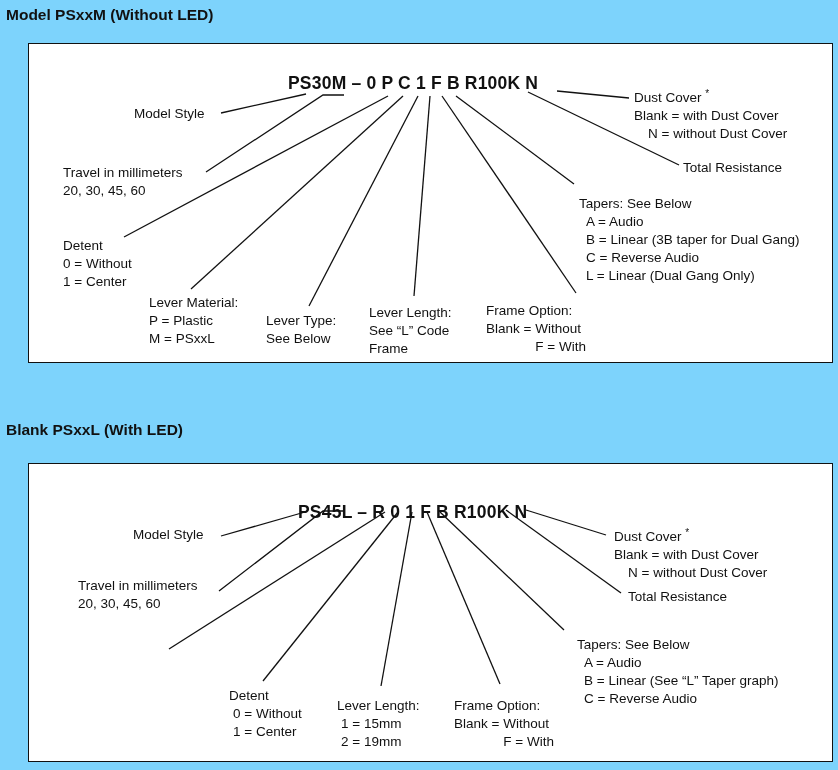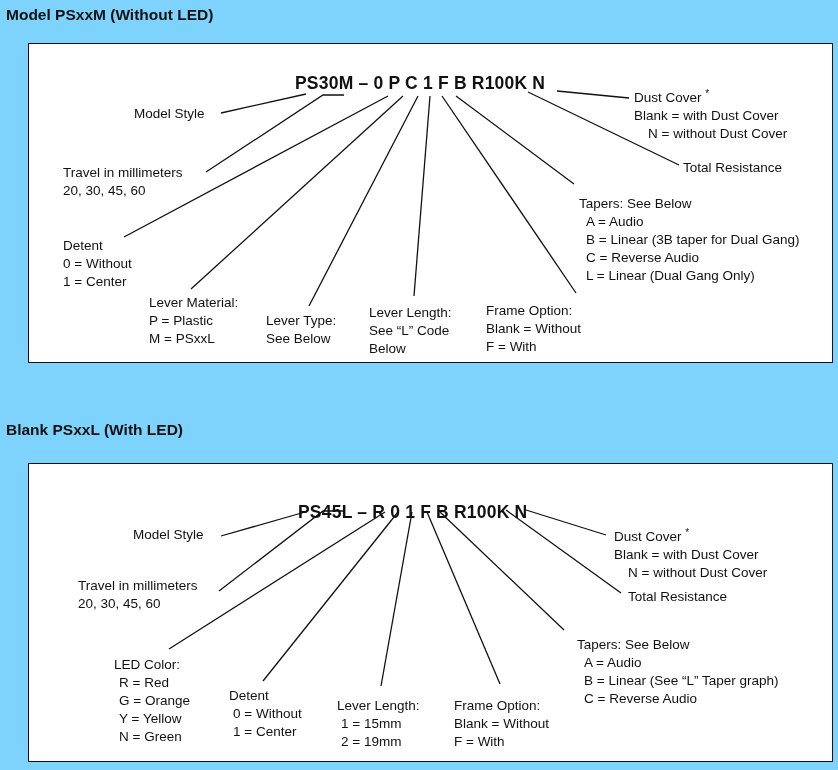--- a/index.html
+++ b/index.html
@@ -11,21 +11,21 @@
   .sec-title{position:absolute;font-weight:bold;font-size:15.5px;white-space:nowrap;}
   .box{position:absolute;border:1.6px solid #111;background:#fff;}
   .leads{position:absolute;left:0;top:0;width:100%;height:100%;}
   .leads line,.leads polyline{stroke:#111;stroke-width:1.3;fill:none;}
   .pn{position:absolute;font-weight:bold;font-size:17.5px;letter-spacing:.2px;white-space:pre;}
   .lbl{position:absolute;font-size:13.5px;line-height:18px;white-space:nowrap;}
   .ind4{padding-left:4px;}
   .ind5{padding-left:5px;}
   .ind7{padding-left:7px;}
   .ind14{padding-left:14px;}
-  .ctr{text-align:left;}
+  .ctr{text-align:right;}
   .fo{width:100px;}
   sup{font-size:10px;vertical-align:super;line-height:0;}
 </style>
 </head>
 <body>
 
 <div id="page">
 
   <div class="sec-title" style="left:6px;top:6px;">Model PSxxM (Without LED)</div>
 
@@ -37,21 +37,21 @@
       <line x1="95" y1="193" x2="359" y2="52"></line>
       <line x1="162" y1="245" x2="374" y2="52"></line>
       <line x1="280" y1="262" x2="389" y2="52"></line>
       <line x1="385" y1="252" x2="401" y2="52"></line>
       <line x1="547" y1="249" x2="413" y2="52"></line>
       <line x1="545" y1="140" x2="427" y2="52"></line>
       <line x1="650" y1="121" x2="499" y2="48"></line>
       <line x1="528" y1="47" x2="600" y2="54"></line>
     </svg>
 
-    <div class="pn" style="left:266px;top:29px;"><span>PS</span><span>30</span><span>M – 0 P C 1 F B R100K N</span></div>
+    <div class="pn" style="left:259px;top:29px;"><span>PS</span><span>30</span><span>M – 0 P C 1 F B R100K N</span></div>
 
     <div class="lbl" style="left:105px;top:61px;">
       <div>Model Style</div>
     </div>
 
     <div class="lbl" style="left:34px;top:120px;">
       <div>Travel in millimeters</div>
       <div>20, 30, 45, 60</div>
     </div>
 
@@ -68,21 +68,21 @@
     </div>
 
     <div class="lbl" style="left:237px;top:268px;">
       <div>Lever Type:</div>
       <div>See Below</div>
     </div>
 
     <div class="lbl" style="left:340px;top:260px;">
       <div>Lever Length:</div>
       <div>See “L” Code</div>
-      <div>Below</div>
+      <div>Frame</div>
     </div>
 
     <div class="lbl fo" style="left:457px;top:258px;">
       <div>Frame Option:</div>
       <div>Blank = Without</div>
       <div class="ctr">F = With</div>
     </div>
 
     <div class="lbl" style="left:550px;top:151px;">
       <div>Tapers: See Below</div>
@@ -123,27 +123,20 @@
 
     <div class="lbl" style="left:104px;top:62px;">
       <div>Model Style</div>
     </div>
 
     <div class="lbl" style="left:49px;top:113px;">
       <div>Travel in millimeters</div>
       <div>20, 30, 45, 60</div>
     </div>
 
-    <div class="lbl" style="left:85px;top:192px;">
-      <div>LED Color:</div>
-      <div class="ind5">R = Red</div>
-      <div class="ind5">G = Orange</div>
-      <div class="ind5">Y = Yellow</div>
-      <div class="ind5">N = Green</div>
-    </div>
 
     <div class="lbl" style="left:200px;top:223px;">
       <div>Detent</div>
       <div class="ind4">0 = Without</div>
       <div class="ind4">1 = Center</div>
     </div>
 
     <div class="lbl" style="left:308px;top:233px;">
       <div>Lever Length:</div>
       <div class="ind4">1 = 15mm</div>

